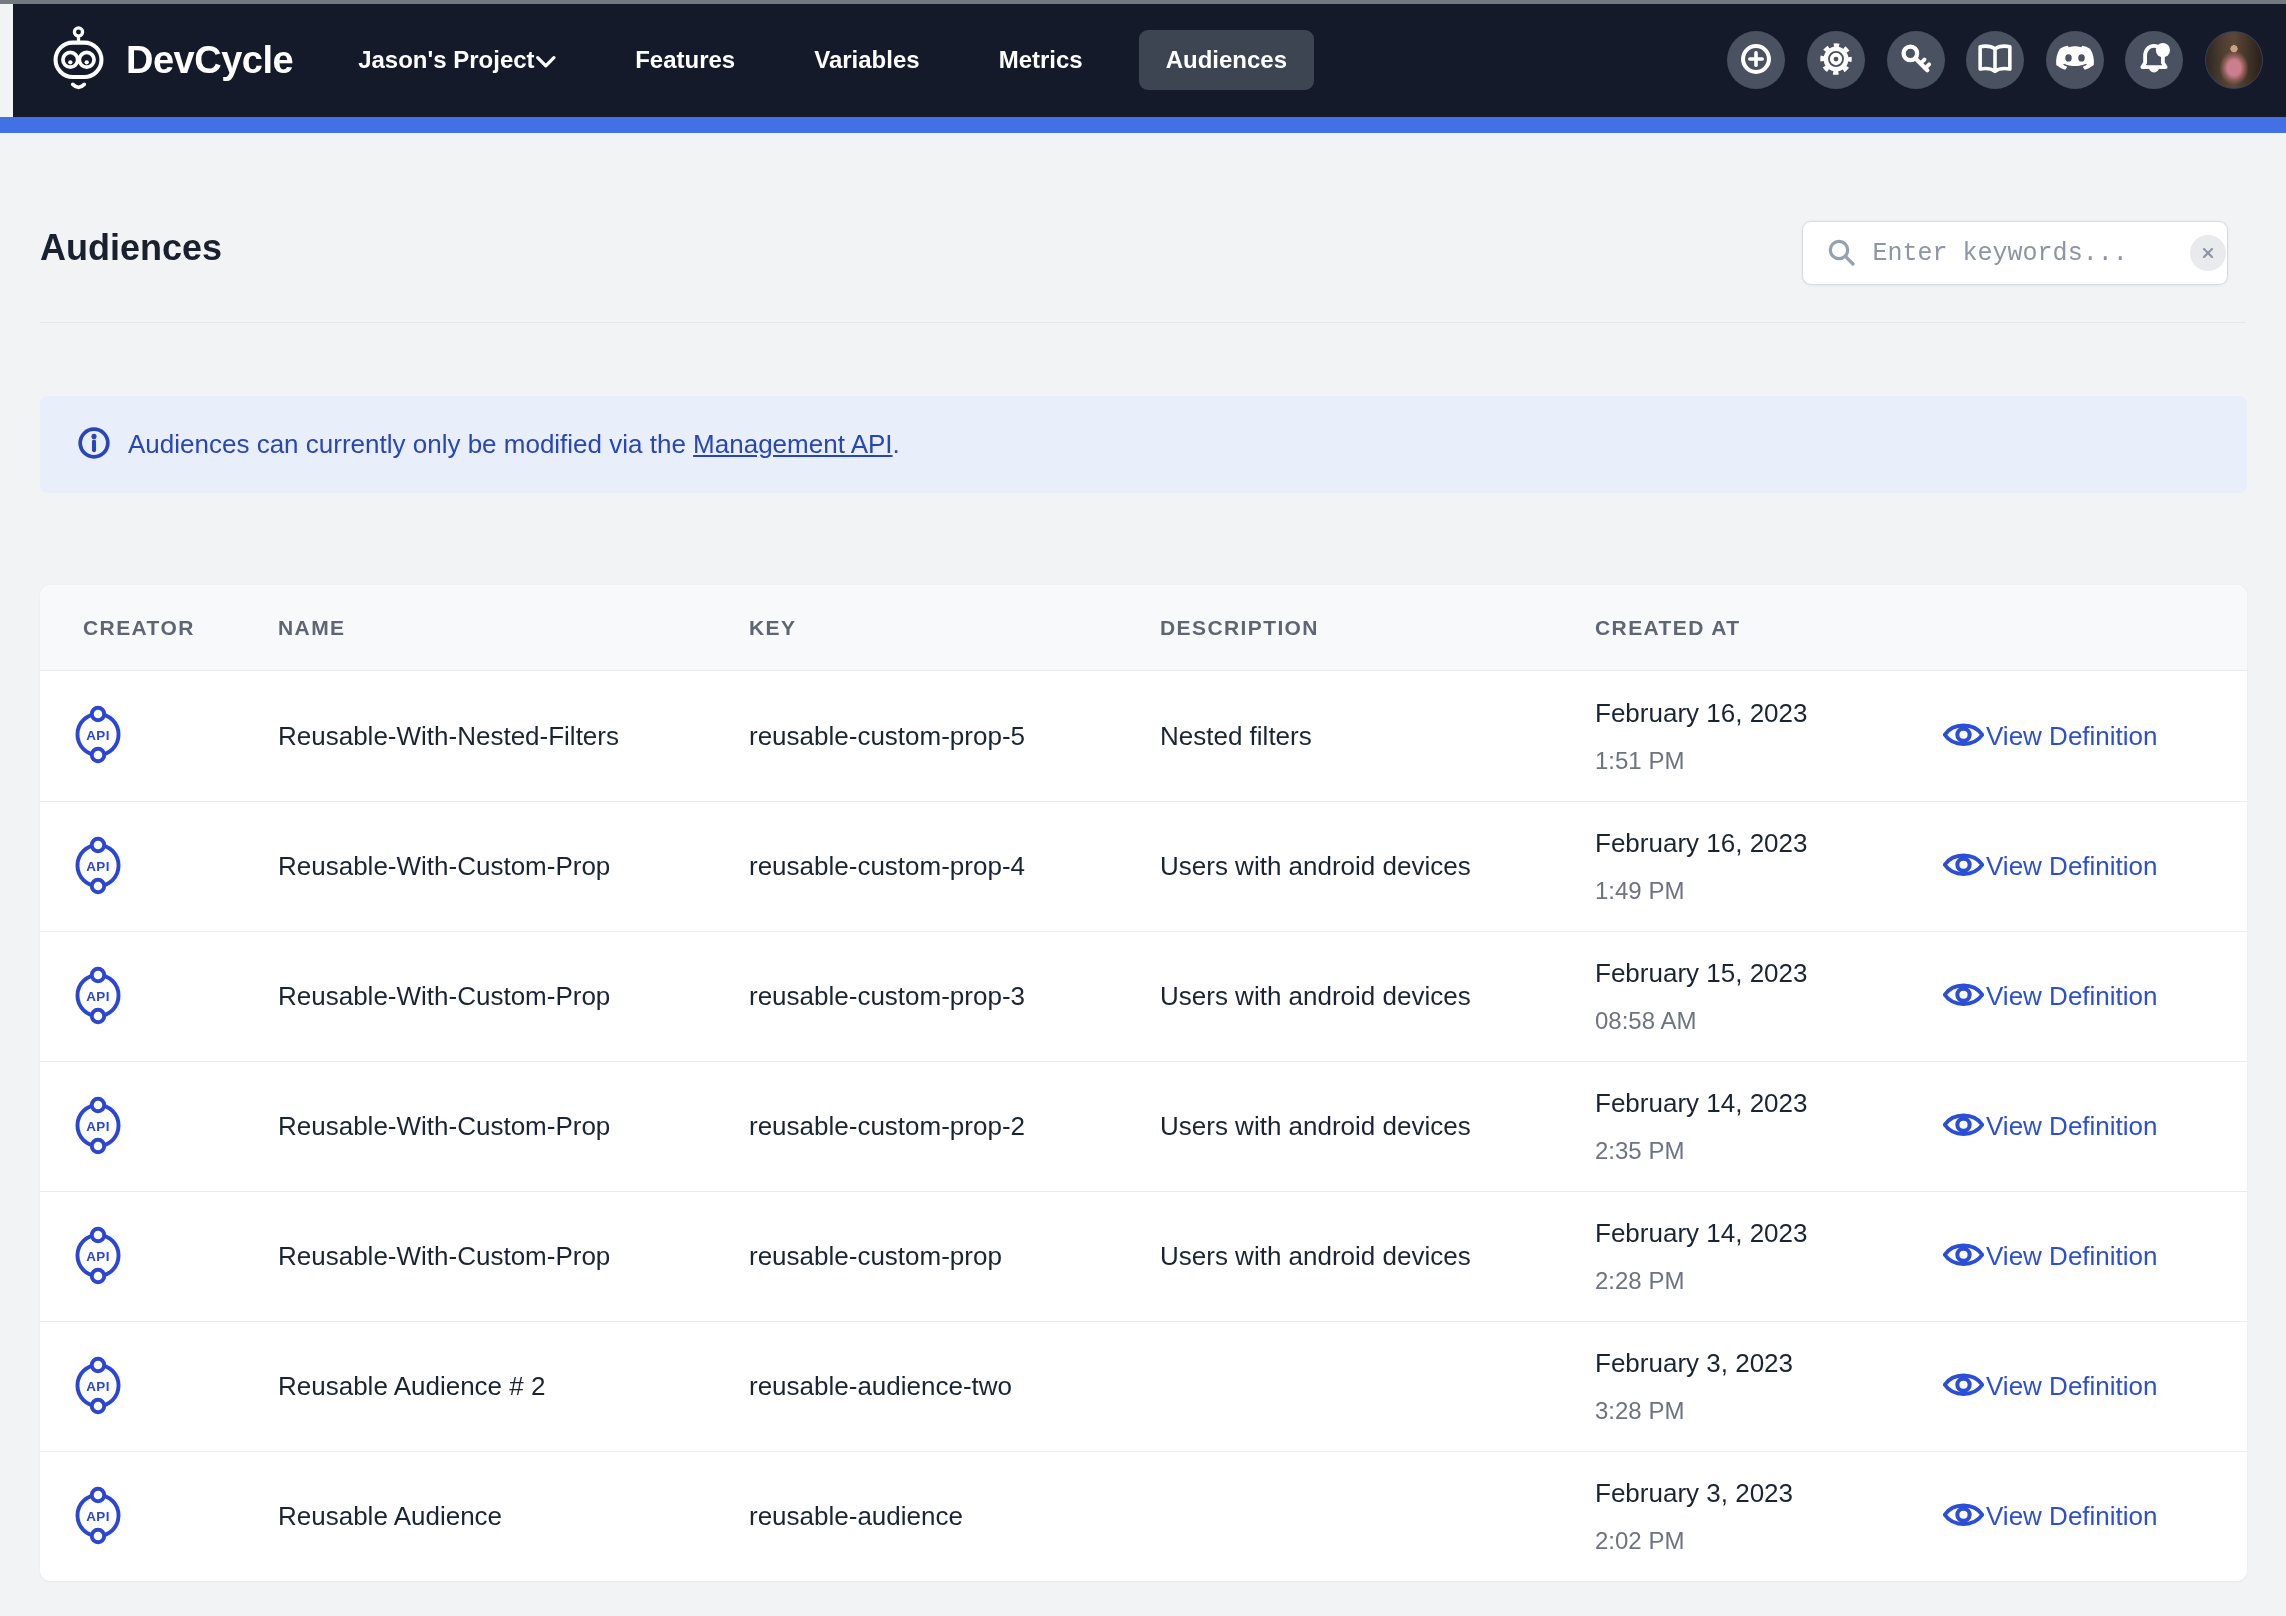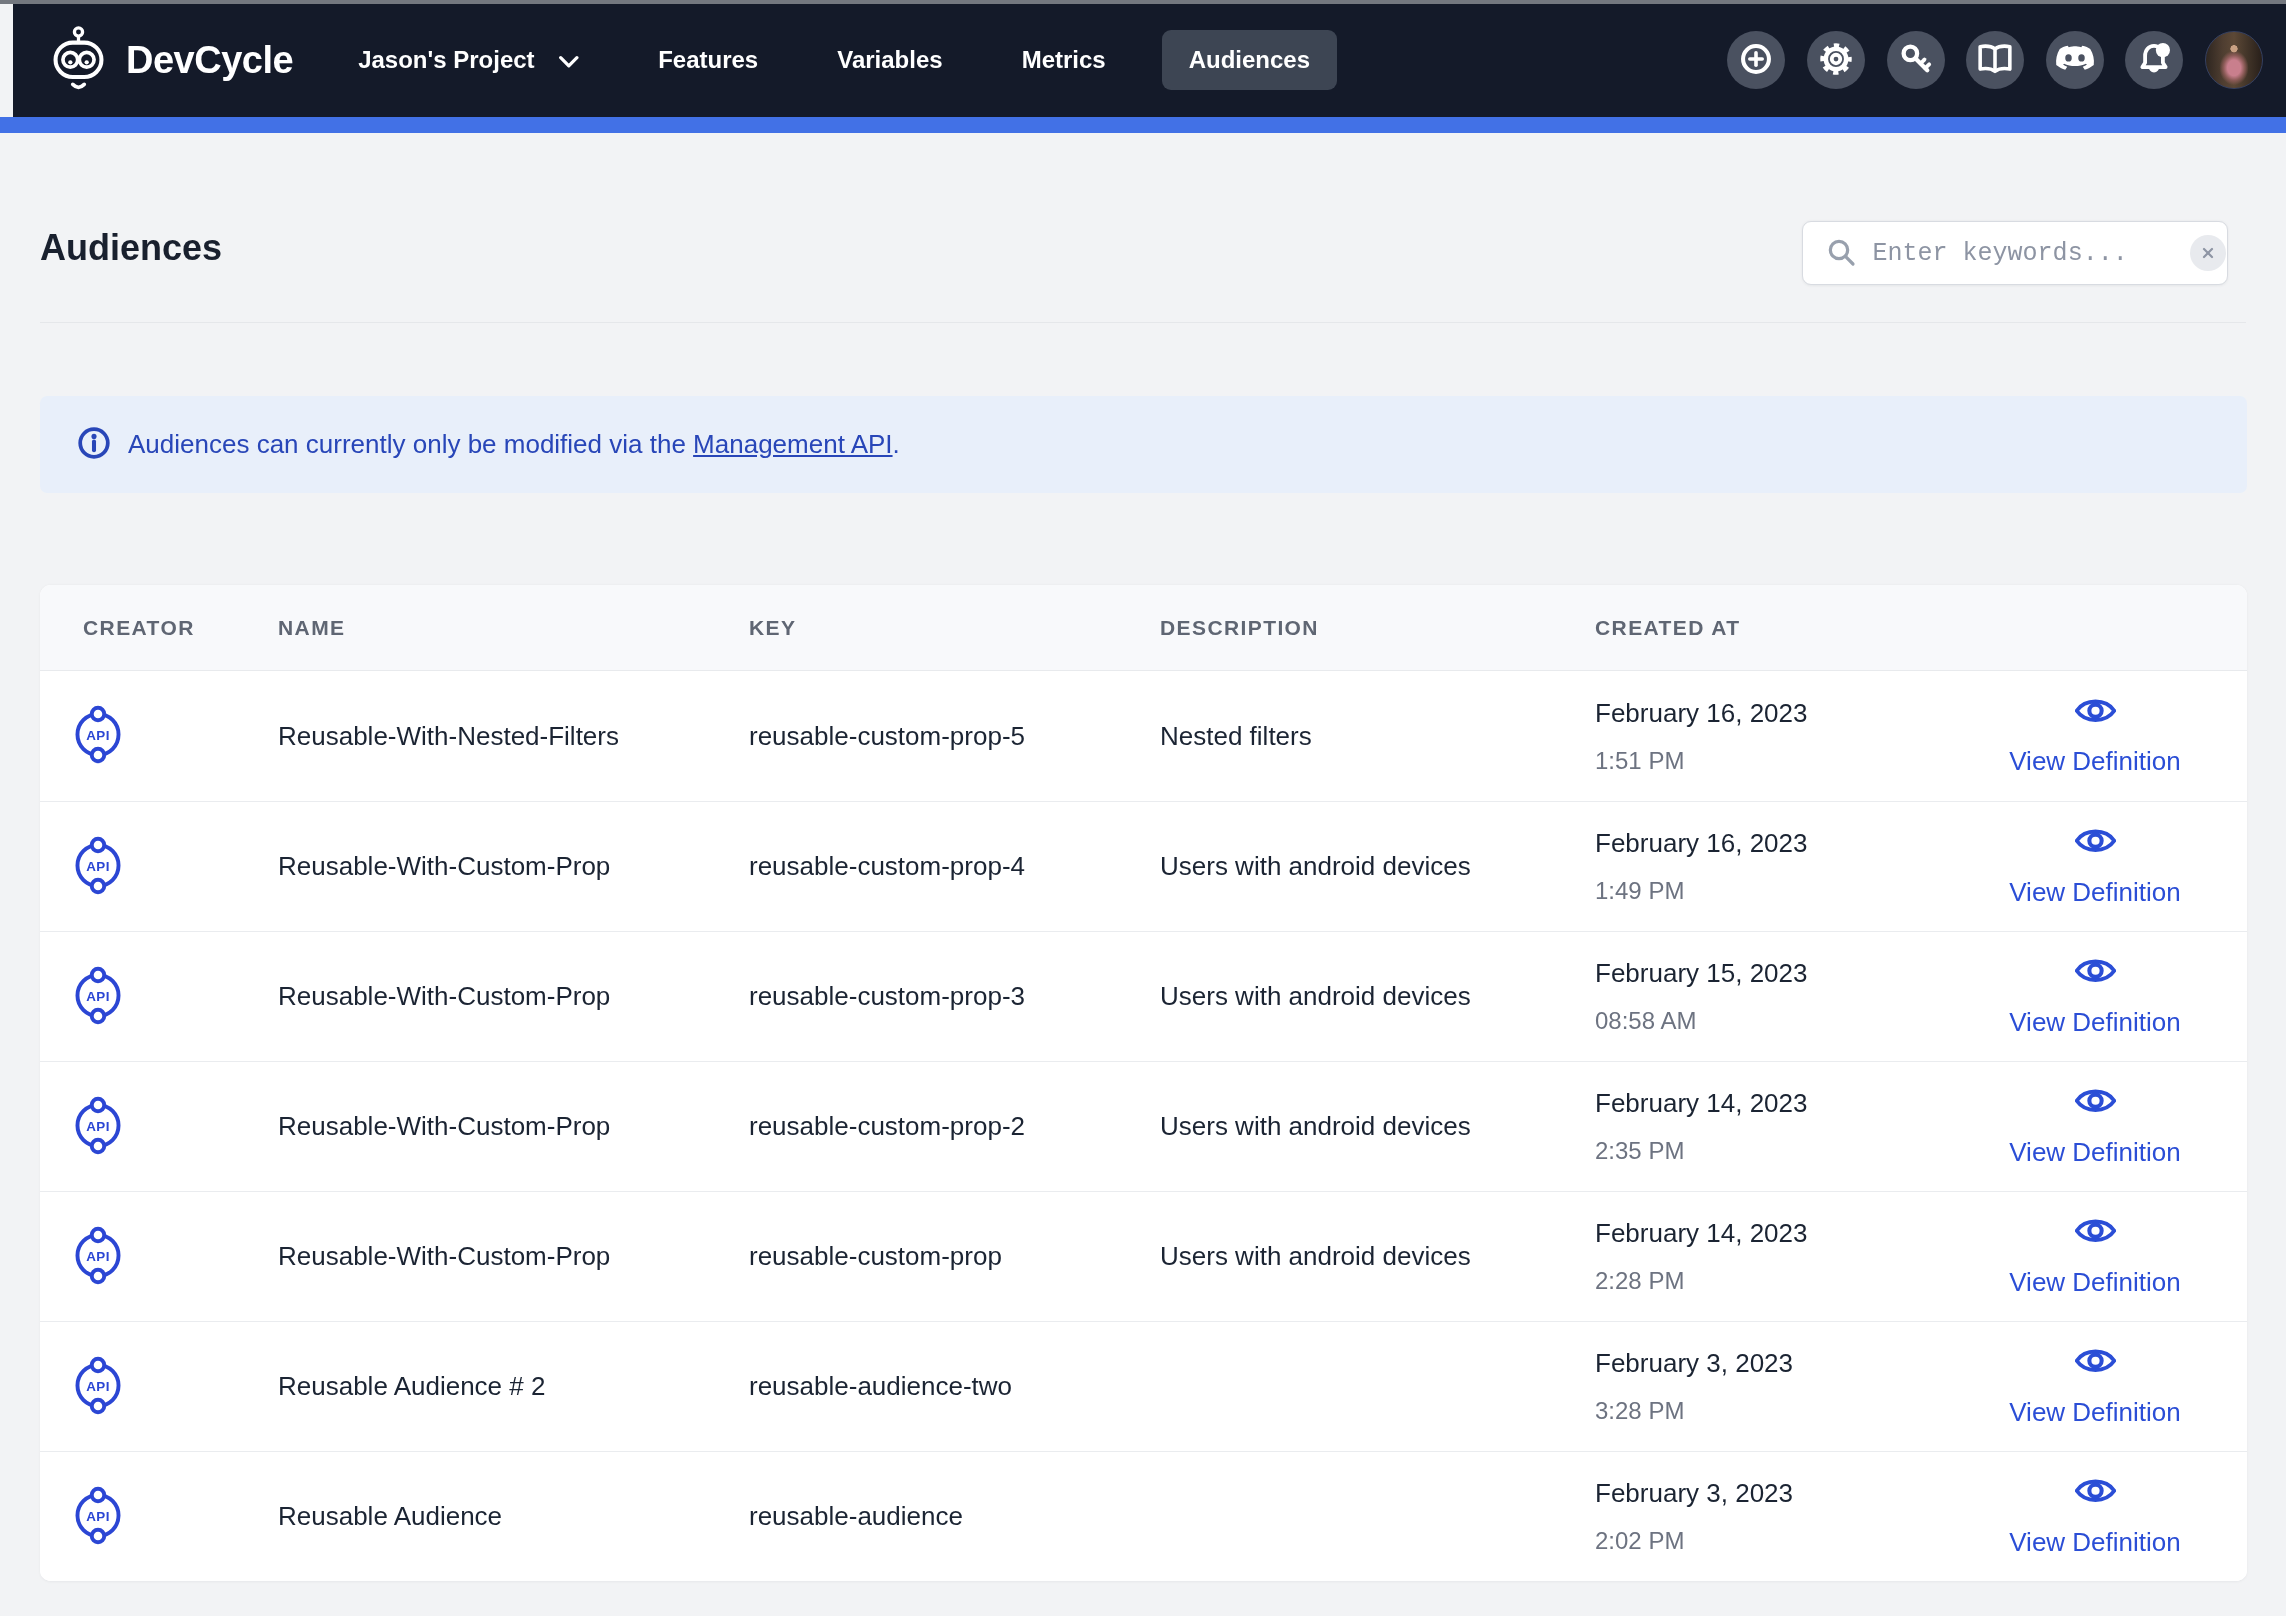--- a/index.html
+++ b/index.html
@@ -15,21 +15,21 @@
   .top-strip { position:absolute; top:0; left:0; width:100%; height:3.6px; background:#74787f; }
 
   
   .nav {
     position:absolute; top:3.6px; left:13px; width:100%; height:113px;
     background:#141a29; display:flex; align-items:center; padding:0 36px;
   }
   .accent-bar { position:absolute; top:117px; left:0; width:100%; height:16px; background:#4271e6; }
   .logo { display:flex; align-items:center; gap:18px; }
   .logo-text { color:#fff; font-size:38px; font-weight:800; letter-spacing:-0.5px; }
-  .project-selector { display:flex; align-items:center; gap:23px; margin-left:65px; cursor:pointer; }
+  .project-selector { display:flex; align-items:center; gap:0; margin-left:65px; cursor:pointer; }
   .project-selector span { color:#fff; font-size:24px; font-weight:600; }
   .nav-item { color:#fff; font-size:24px; font-weight:600; margin-left:79px; cursor:pointer; }
   .nav-item.active {
     background:#3d4553; border-radius:9px; padding:16px 27px; margin-left:56px;
   }
   .nav-right { margin-left:auto; display:flex; align-items:center; gap:21.6px; }
   .icon-circle {
     width:58px; height:58px; border-radius:50%; background:#4a5160;
     display:flex; align-items:center; justify-content:center; cursor:pointer; flex:0 0 auto;
   }
@@ -79,21 +79,21 @@
   .th {
     font-size:21px; font-weight:600; letter-spacing:1.4px; color:#5f6673;
   }
   .th.creator { padding-left:43px; }
   .row { height:130px; background:#fff; }
   .row + .row { border-top:1.8px solid #eaecef; }
   .cell-creator { padding-left:33px; display:flex; align-items:center; }
   .cell-text { font-size:26px; color:#1b2433; }
   .cell-created .date { font-size:26px; color:#1b2433; }
   .cell-created .time { font-size:24px; color:#6d7381; margin-top:18px; }
-  .cell-action { display:flex; align-items:center; gap:17px; cursor:pointer;flex-direction:column; }
+  .cell-action { display:flex; align-items:center; gap:2px; cursor:pointer; }
   .cell-action .label { font-size:26px; font-weight:500; color:#2b4ed6; }
 </style>
 </head>
 <body>
 
 <div class="top-strip"></div>
 
 <div class="nav">
   <div class="logo">
     <span>

